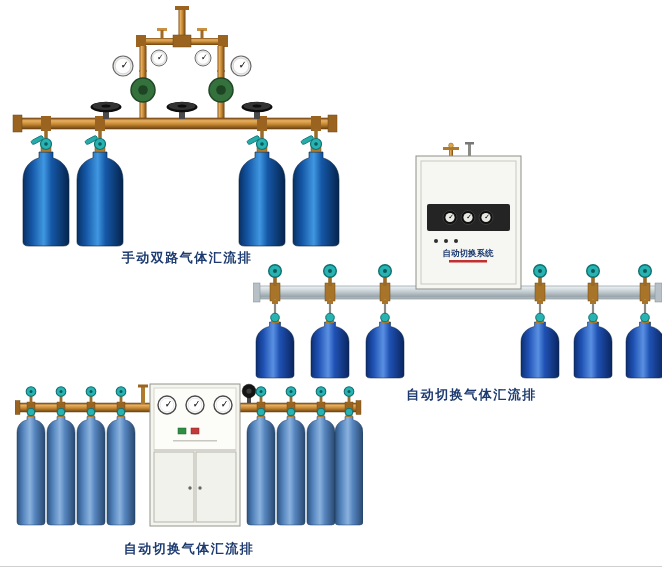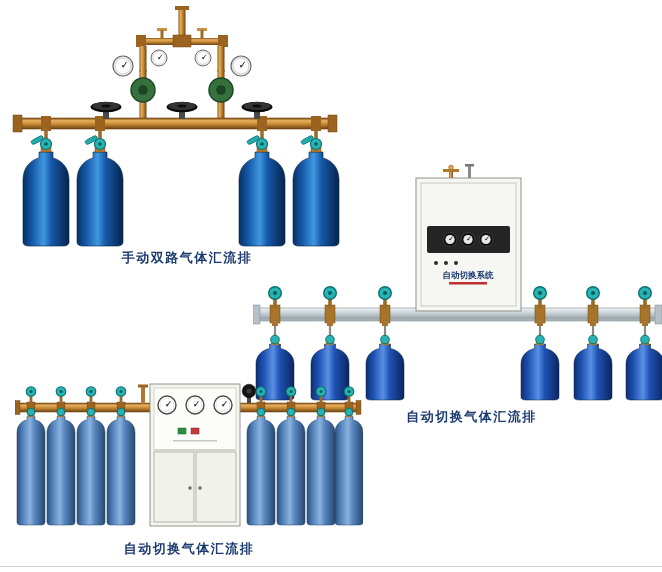--- a/index.html
+++ b/index.html
@@ -12,21 +12,21 @@
     background: #ffffff;
     overflow: hidden;
   }
   .product {
     position: absolute;
     display: flex;
     flex-direction: column;
     align-items: center;
   }
   .p1 { left: 10px; top: 6px;   width: 330px; }
-  .p2 { left: 253px; top: 164px; width: 409px; }
+  .p2 { left: 253px; top: 142px; width: 409px; }
   .p3 { left: 15px; top: 380px; width: 348px; }
   .caption {
     font-size: 13px;
     font-weight: bold;
     color: #1c3a70;
     letter-spacing: 1.5px;
     white-space: nowrap;
   }
   .p1 .caption { transform: translateX(12px); margin-top: 1px; }
   .p2 .caption { transform: translateX(14px); margin-top: 4px; }

